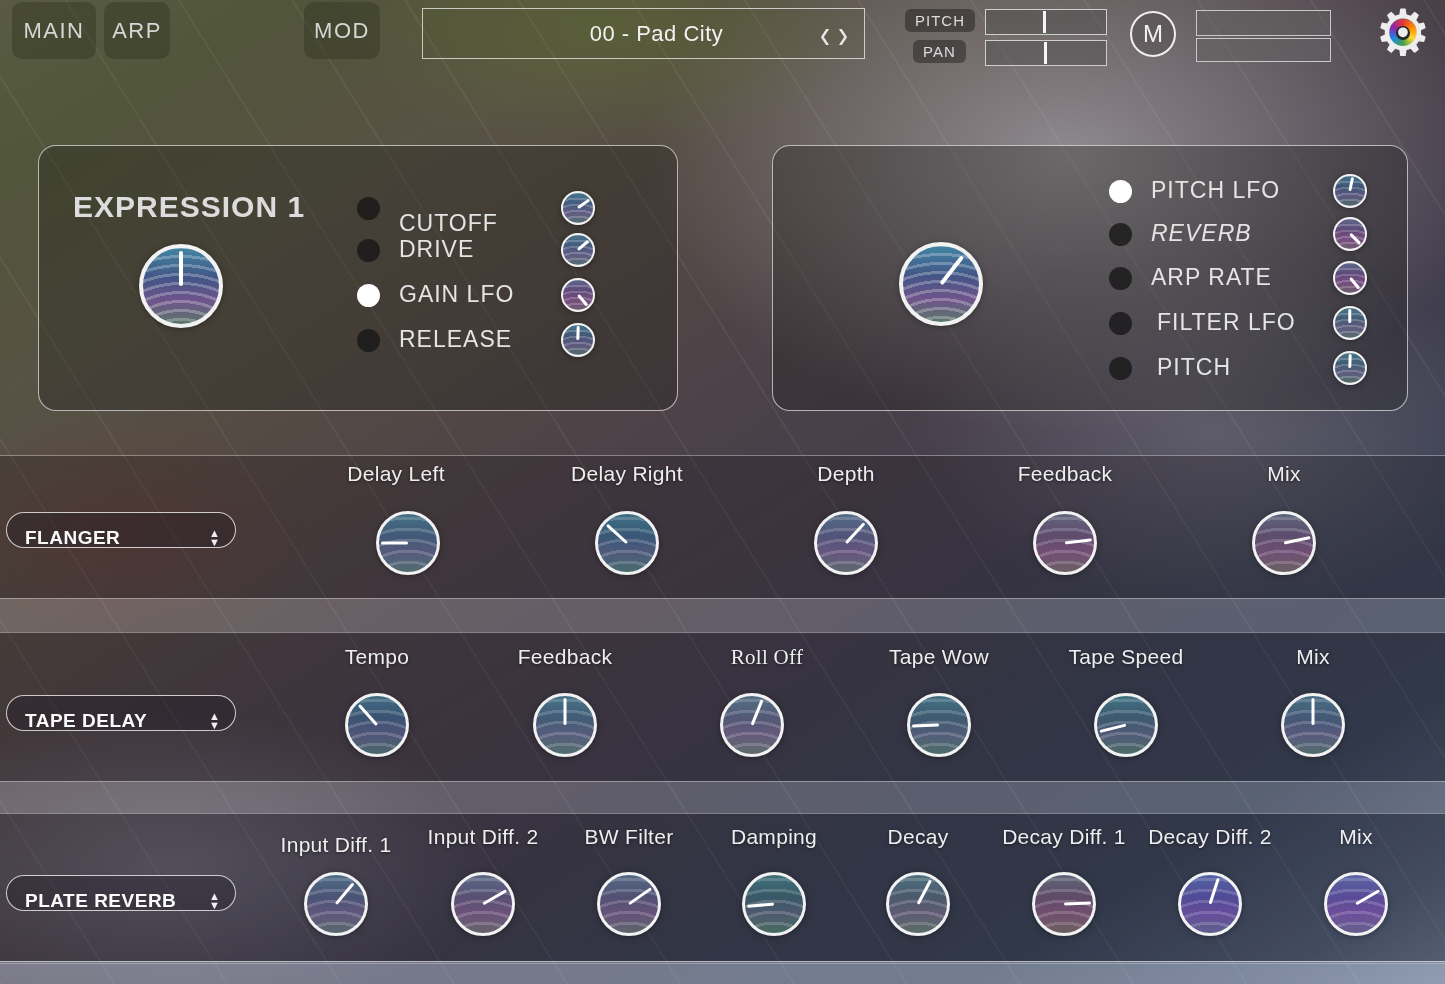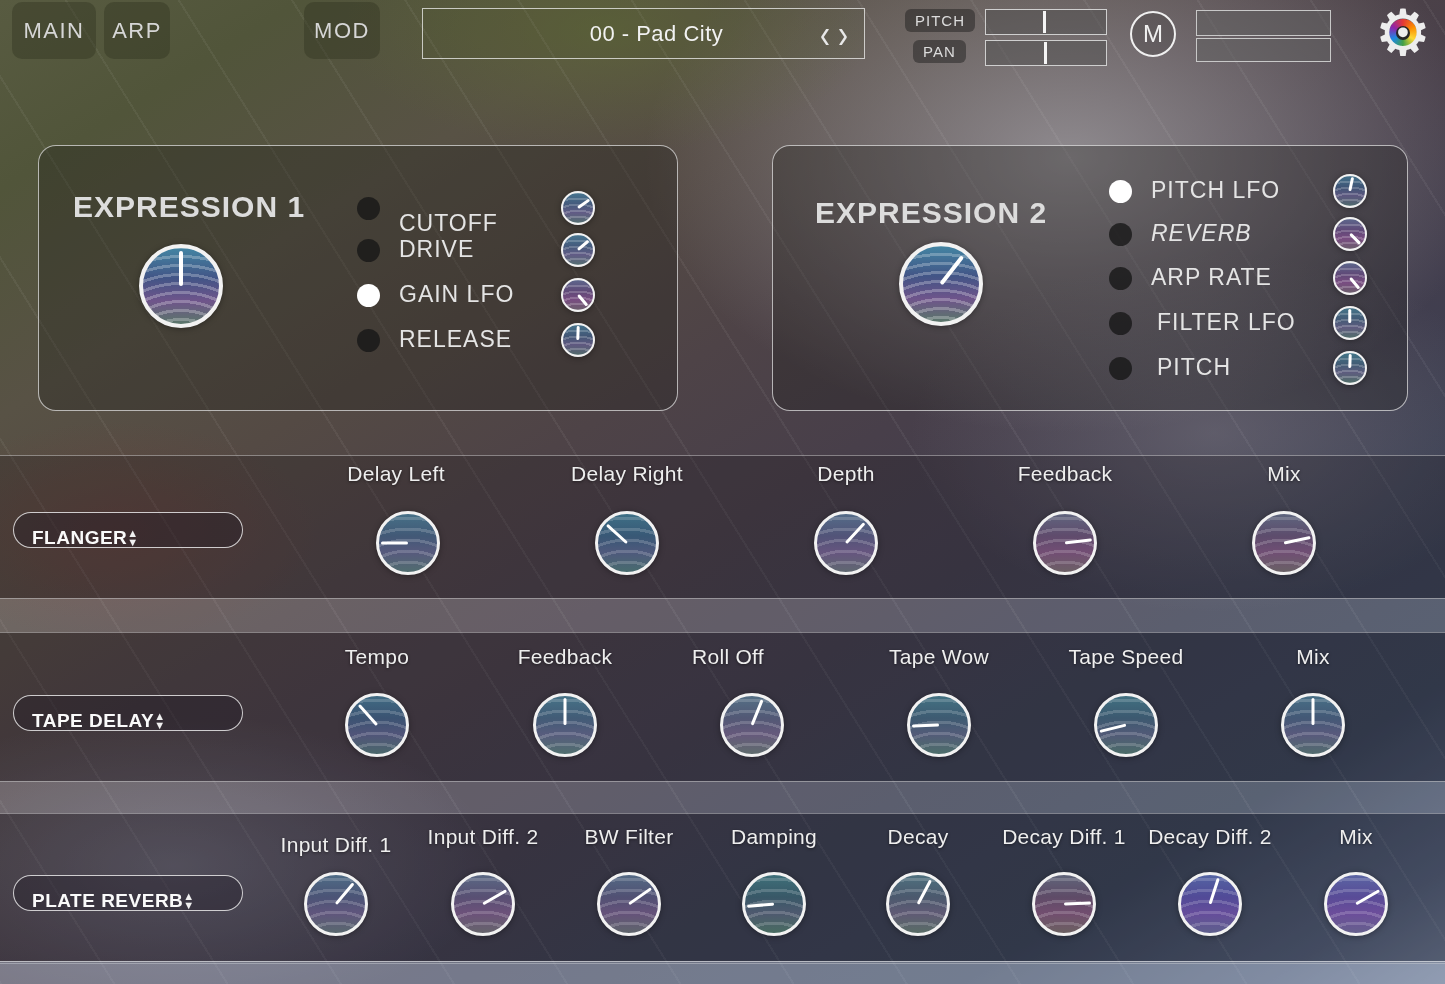--- a/index.html
+++ b/index.html
@@ -70,23 +70,23 @@
      transform-origin:50% 0%;transform:translateX(-50%) rotate(calc(var(--angle,0deg) - 180deg));}
   .knob.big .ptr{width:4px;}
   .knob.sm .ptr{width:2.5px;}
 
   
   .band{position:absolute;left:0;right:0;background:rgba(18,12,18,.22);
      border-top:1px solid rgba(255,255,255,.38);border-bottom:1px solid rgba(255,255,255,.38);}
   .gapband{position:absolute;left:0;right:0;background:rgba(255,255,255,.16);}
   .bottomband{position:absolute;left:0;right:0;bottom:0;height:22px;background:rgba(200,210,228,.4);
      border-top:1px solid rgba(255,255,255,.5);}
-  .dropdown{position:absolute;left:13px;width:230px;height:36px;border:1.5px solid rgba(245,245,245,.8);
+  .dropdown{position:absolute;left:6px;width:230px;height:36px;border:1.5px solid rgba(245,245,245,.8);
      border-radius:18px;box-sizing:border-box;background:rgba(28,24,34,.35);display:flex;align-items:center;
-     padding:16px 15px 0 18px;cursor:pointer;}
+     justify-content:space-between;padding:16px 15px 0 18px;cursor:pointer;}
   .dropdown .dlabel{color:#fafafa;font-size:19px;letter-spacing:.5px;font-weight:bold;}
   .dropdown .arrows{display:flex;flex-direction:column;color:#f0f0f0;font-size:11px;line-height:9px;}
   .klabel{position:absolute;text-align:center;font-size:21px;color:#eeeeee;letter-spacing:.3px;
      text-shadow:0 1px 3px rgba(0,0,0,.5);white-space:nowrap;}
 </style>
 </head>
 <body>
 
 <div class="stage">
   <div class="bg guitar"></div>
@@ -166,21 +166,20 @@
       </div>
 
     <div class="radio" style="left:318px;top:183px;"></div>
     <div class="rlabel" style="left:360px;top:180px;">RELEASE</div>
     <div class="knob sm" style="left: 522px; top: 177px; width: 34px; height: 34px; --angle: 2deg; --kc: #394a5e;">
         <div class="ptr"></div>
       </div>
   </div>
 
   <div class="panel" style="left:772px;width:636px;">
-    <div class="ptitle" style="left:42px;top:50px;">EXPRESSION 2</div>
     <div class="knob big" style="left: 126px; top: 96px; width: 84px; height: 84px; --angle: 38deg; --kc: #2b3750;">
         <div class="ptr"></div>
       </div>
 
     <div class="radio on" style="left:336px;top:34px;"></div>
     <div class="rlabel" style="left:378px;top:31px;">PITCH LFO</div>
     <div class="knob sm" style="left: 560px; top: 28px; width: 34px; height: 34px; --angle: 12deg; --kc: #35485e;">
         <div class="ptr"></div>
       </div>
 
@@ -239,21 +238,21 @@
 
   <div class="dropdown" style="top:695px;">
     <span class="dlabel">TAPE DELAY</span>
     <span class="arrows">
         <span>▲</span>
         <span>▼</span>
       </span>
   </div>
   <div class="klabel" style="left:297px;top:645px;width:160px;">Tempo</div>
   <div class="klabel" style="left:485px;top:645px;width:160px;">Feedback</div>
-  <div class="klabel" style="left:648px;top:645px;width:160px;">Roll Off</div>
+  <div class="klabel" style="left:687px;top:645px;width:160px;font-family:Liberation Serif, serif;">Roll Off</div>
   <div class="klabel" style="left:859px;top:645px;width:160px;">Tape Wow</div>
   <div class="klabel" style="left:1046px;top:645px;width:160px;">Tape Speed</div>
   <div class="klabel" style="left:1233px;top:645px;width:160px;">Mix</div>
   <div class="knob" style="left: 345px; top: 693px; width: 64px; height: 64px; --angle: -42deg; --kc: #32495f;">
       <div class="ptr"></div>
     </div>
   <div class="knob" style="left: 533px; top: 693px; width: 64px; height: 64px; --angle: 0deg; --kc: #3a5364;">
       <div class="ptr"></div>
     </div>
   <div class="knob" style="left: 720px; top: 693px; width: 64px; height: 64px; --angle: 22deg; --kc: #4d4f62;">

